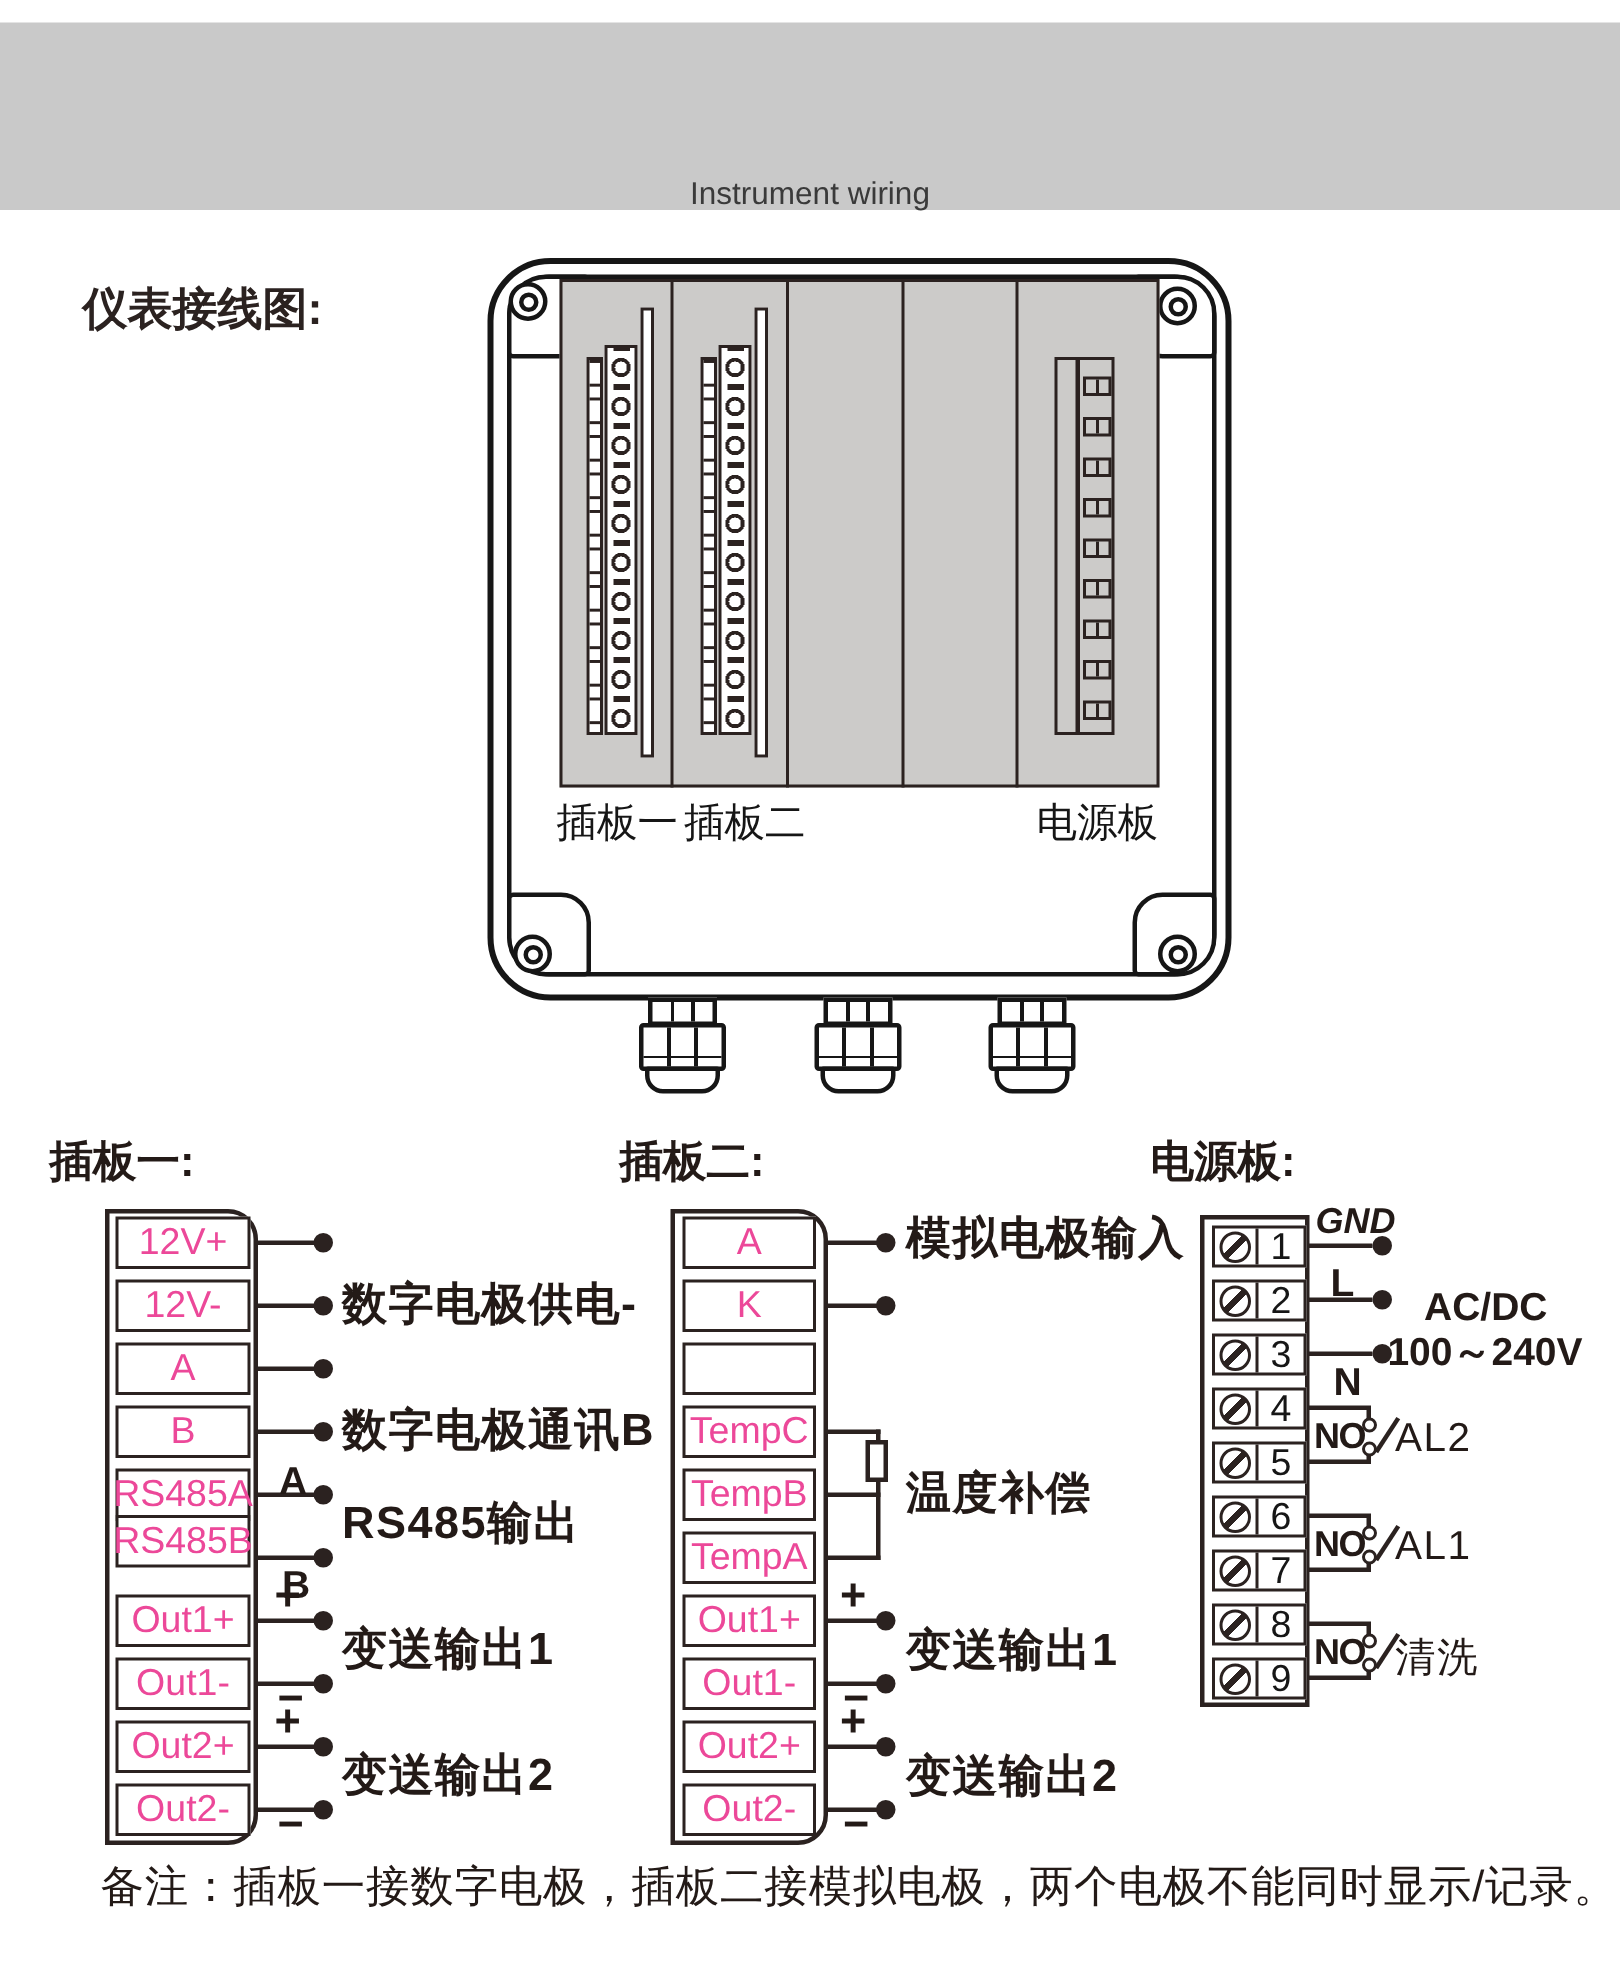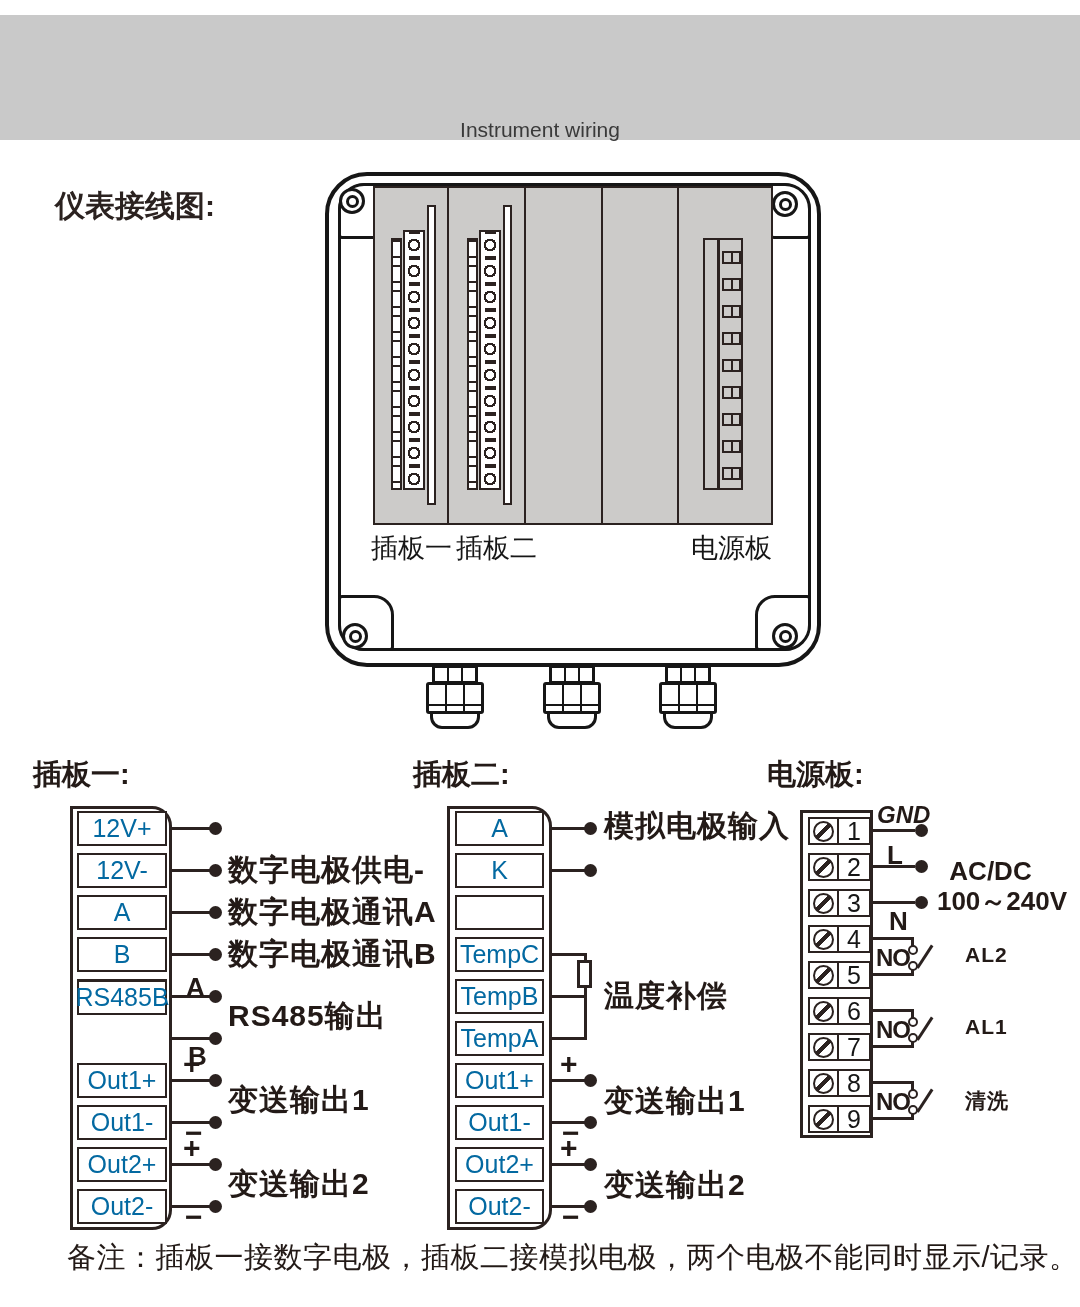--- a/index.html
+++ b/index.html
@@ -48,41 +48,41 @@
   .gland-neck{position:absolute;top:665px;width:46px;height:19px;background:#fff;border:3px solid #161616;
     background-image:linear-gradient(90deg,rgba(0,0,0,0) 0 30%,#161616 30% 36%,rgba(0,0,0,0) 36% 64%,#161616 64% 70%,rgba(0,0,0,0) 70%);}
   .gland-body{position:absolute;top:682px;width:58px;height:32px;background:#fff;border:3px solid #161616;border-radius:3px;
     background-image:
       linear-gradient(180deg,rgba(0,0,0,0) 0 72%,#161616 72% 79%,rgba(0,0,0,0) 79%),
       linear-gradient(90deg,rgba(0,0,0,0) 0 30%,#161616 30% 35%,rgba(0,0,0,0) 35% 65%,#161616 65% 70%,rgba(0,0,0,0) 70%);}
   .gland-cap{position:absolute;top:711px;width:50px;height:18px;background:#fff;border:3px solid #161616;border-radius:2px 2px 12px 12px;}
 
   
   .tblock{position:absolute;border:3px solid var(--ink);border-radius:0 20px 20px 0;background:#fff;}
-  .cell{position:absolute;height:35px;background:#fff;border:2.5px solid var(--ink);display:flex;align-items:center;justify-content:center;font-size:25px;color:#0369a1;white-space:nowrap;}
+  .cell{position:absolute;height:35px;background:#fff;border:2.5px solid var(--ink);display:flex;align-items:center;justify-content:center;font-size:25px;color:#ec4899;white-space:nowrap;}
   .b1cell{left:77px;width:90px;}
   .b2cell{left:455px;width:89px;}
   .wire{position:absolute;height:3px;background:var(--ink);}
   .vwire{position:absolute;width:3px;background:var(--ink);}
   .dot{position:absolute;width:13px;height:13px;border-radius:50%;background:var(--ink);}
   .wlabel{position:absolute;font-size:30px;font-weight:600;height:32px;line-height:32px;white-space:nowrap;color:#231a17;letter-spacing:1px;}
   .mark{position:absolute;font-size:26px;font-weight:600;color:#231a17;}
   .plus{font-size:30px;line-height:24px;height:24px;}
   .minus{font-size:30px;line-height:18px;height:18px;}
   .resistor{position:absolute;left:577px;top:960px;width:15px;height:28px;border:3px solid var(--ink);background:#fff;z-index:2;}
 
   
   .prow{position:absolute;left:808px;width:63px;height:28px;border:2.5px solid var(--ink);background:#fff;display:flex;}
   .pscrew{width:29px;height:100%;border-right:2.5px solid var(--ink);display:flex;align-items:center;justify-content:center;}
   .pscrew-circle{width:21px;height:21px;border:2.5px solid var(--ink);border-radius:50%;background:linear-gradient(135deg,rgba(0,0,0,0) 0 40%,var(--ink) 40% 58%,rgba(0,0,0,0) 58%);}
   .pnum{flex:1;display:flex;align-items:center;justify-content:center;font-size:25px;color:#161616;}
   .contact{position:absolute;width:10px;height:10px;border:2.5px solid var(--ink);border-radius:50%;background:#fff;z-index:2;}
   .lever{position:absolute;width:2.8px;height:27px;background:var(--ink);transform:rotate(33deg);transform-origin:50% 100%;}
   .no-label{position:absolute;width:34px;text-align:center;font-size:24px;font-weight:700;color:#231a17;letter-spacing:-1px;}
-  .relay-name{position:absolute;font-size:21px;font-weight:700;color:#231a17;letter-spacing:1px;margin-left:35px;}
+  .relay-name{position:absolute;font-size:27px;font-weight:400;color:#231a17;letter-spacing:1px;}
   .gnd{position:absolute;font-size:24px;font-weight:700;color:#231a17;}
   .ln{position:absolute;font-size:26px;font-weight:600;color:#231a17;}
   .supply{position:absolute;text-align:center;font-size:26px;font-weight:600;color:#231a17;}
 
   .blk-title{position:absolute;font-size:29px;font-weight:600;color:#231a17;}
   .note{position:absolute;left:67px;top:1238px;font-size:29px;font-weight:500;color:#231a17;letter-spacing:0.5px;white-space:nowrap;}
 </style>
 </head>
 <body>
 
@@ -153,21 +153,21 @@
   <div class="gland-body" style="left:659px;"></div>
   <div class="gland-cap" style="left:663px;"></div>
 
   <div class="blk-title" style="left:33px;top:755px;">插板一:</div>
   <div class="tblock" style="left:70px;top:806px;width:102px;height:424px;"></div>
   <div class="cell b1cell" style="top:811px;">12V+</div>
   <div class="cell b1cell" style="top:853px;">12V-</div>
   <div class="cell b1cell" style="top:895px;">A</div>
   <div class="cell b1cell" style="top:937px;">B</div>
   <div class="cell b1cell" style="top:979px;">RS485A</div>
-  <div class="cell b1cell" style="top:980px;">RS485B</div>
+  <div class="cell b1cell" style="top:1010px;">RS485B</div>
   <div class="cell b1cell" style="top:1063px;">Out1+</div>
   <div class="cell b1cell" style="top:1105px;">Out1-</div>
   <div class="cell b1cell" style="top:1147px;">Out2+</div>
   <div class="cell b1cell" style="top:1189px;">Out2-</div>
 
   <div class="wire" style="left:170px;top:827px;width:42px;"></div>
   <div class="wire" style="left:170px;top:869px;width:42px;"></div>
   <div class="wire" style="left:170px;top:911px;width:42px;"></div>
   <div class="wire" style="left:170px;top:953px;width:42px;"></div>
   <div class="wire" style="left:170px;top:995px;width:42px;"></div>
@@ -182,21 +182,20 @@
   <div class="dot" style="left:209px;top:906px;"></div>
   <div class="dot" style="left:209px;top:948px;"></div>
   <div class="dot" style="left:209px;top:990px;"></div>
   <div class="dot" style="left:209px;top:1032px;"></div>
   <div class="dot" style="left:209px;top:1074px;"></div>
   <div class="dot" style="left:209px;top:1116px;"></div>
   <div class="dot" style="left:209px;top:1158px;"></div>
   <div class="dot" style="left:209px;top:1200px;"></div>
 
   <div class="wlabel" style="left:228px;top:854px;">数字电极供电-</div>
-  <div class="wlabel" style="left:228px;top:896px;">数字电极通讯A</div>
   <div class="wlabel" style="left:228px;top:938px;">数字电极通讯B</div>
   <div class="mark" style="left:186px;top:972px;">A</div>
   <div class="mark" style="left:188px;top:1041px;">B</div>
   <div class="wlabel" style="left:228px;top:1000px;">RS485输出</div>
   <div class="mark plus" style="left:183px;top:1052px;">+</div>
   <div class="mark minus" style="left:185px;top:1124px;">−</div>
   <div class="wlabel" style="left:228px;top:1084px;">变送输出1</div>
   <div class="mark plus" style="left:183px;top:1136px;">+</div>
   <div class="mark minus" style="left:185px;top:1208px;">−</div>
   <div class="wlabel" style="left:228px;top:1168px;">变送输出2</div>
@@ -303,21 +302,21 @@
   <div class="wire" style="left:872px;top:829px;width:43px;"></div>
   <div class="wire" style="left:872px;top:865px;width:43px;"></div>
   <div class="wire" style="left:872px;top:901px;width:43px;"></div>
   <div class="dot" style="left:915px;top:824px;"></div>
   <div class="dot" style="left:915px;top:860px;"></div>
   <div class="dot" style="left:915px;top:896px;"></div>
   <div class="gnd" style="left:877px;top:801px;font-style:italic;">GND</div>
   <div class="ln" style="left:887px;top:840px;">L</div>
   <div class="ln" style="left:889px;top:906px;">N</div>
   <div class="supply" style="left:928px;top:856px;width:125px;">AC/DC</div>
-  <div class="supply" style="left:920px;top:884px;width:140px;margin-left:12px;">100～240V</div>
+  <div class="supply" style="left:920px;top:884px;width:140px;">100～240V</div>
 
   <div class="wire" style="left:872px;top:937px;width:42px;"></div>
   <div class="wire" style="left:872px;top:973px;width:42px;"></div>
   <div class="vwire" style="left:911px;top:939px;height:8px;"></div>
   <div class="vwire" style="left:911px;top:968px;height:8px;"></div>
   <div class="contact" style="left:908px;top:945px;"></div>
   <div class="contact" style="left:908px;top:961px;"></div>
   <div class="lever" style="left:916px;top:941px;"></div>
   <div class="no-label" style="left:876px;top:944px;">NO</div>
   <div class="relay-name" style="left:930px;top:943px;">AL2</div>

